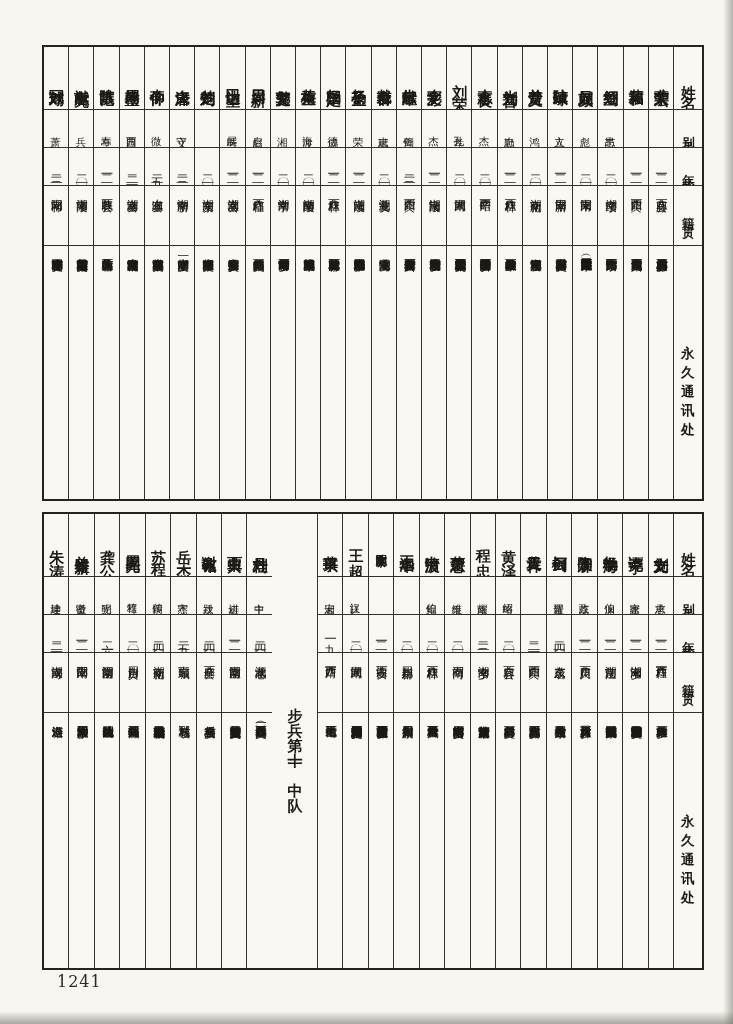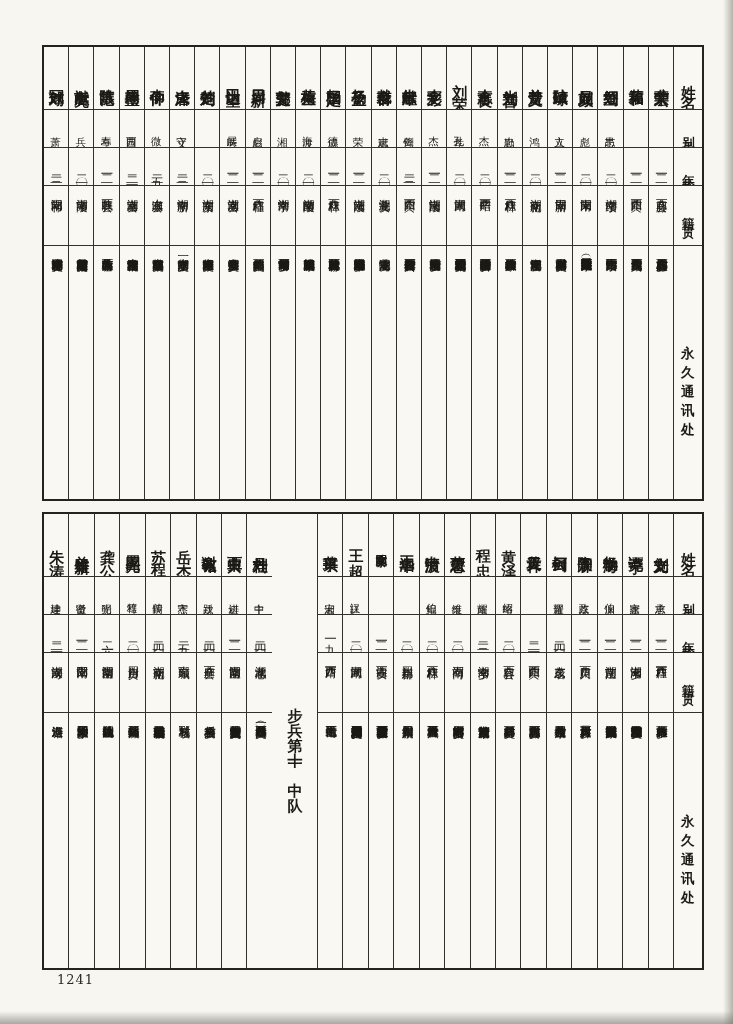--- a/index.html
+++ b/index.html
@@ -46,21 +46,21 @@
   .cell.hname{font-weight:bold;font-size:15px;letter-spacing:11px;text-indent:11px;}
   .cell.hsmall{font-weight:bold;font-size:12.5px;letter-spacing:5px;text-indent:5px;}
   .cell.horigin{font-weight:bold;font-size:12.5px;letter-spacing:9px;
     justify-content:center;padding-top:0;}
   .cell.haddr{display:flex;align-items:center;justify-content:center;
     font-weight:bold;font-size:13.5px;letter-spacing:19px;text-indent:19px;padding:0;}
   .section-col{display:flex;align-items:center;justify-content:center;
     writing-mode:vertical-rl;text-orientation:upright;
     font-weight:bold;font-size:15px;letter-spacing:15px;text-indent:15px;}
   .pageno{position:absolute;left:57px;top:972px;
-    font-family:"DejaVu Serif",serif;font-size:13px;color:#2c2922;letter-spacing:1px;}
+    font-family:"DejaVu Serif",serif;font-size:16px;color:#2c2922;letter-spacing:1px;}
 </style>
 </head>
 <body>
 
 <div class="page">
   <div class="vtable" id="table1">
       <div class="col hcol">
         <div class="cell name hname">姓名</div>
         <div class="cell alias hsmall">别号</div>
         <div class="cell age hsmall">年龄</div>

